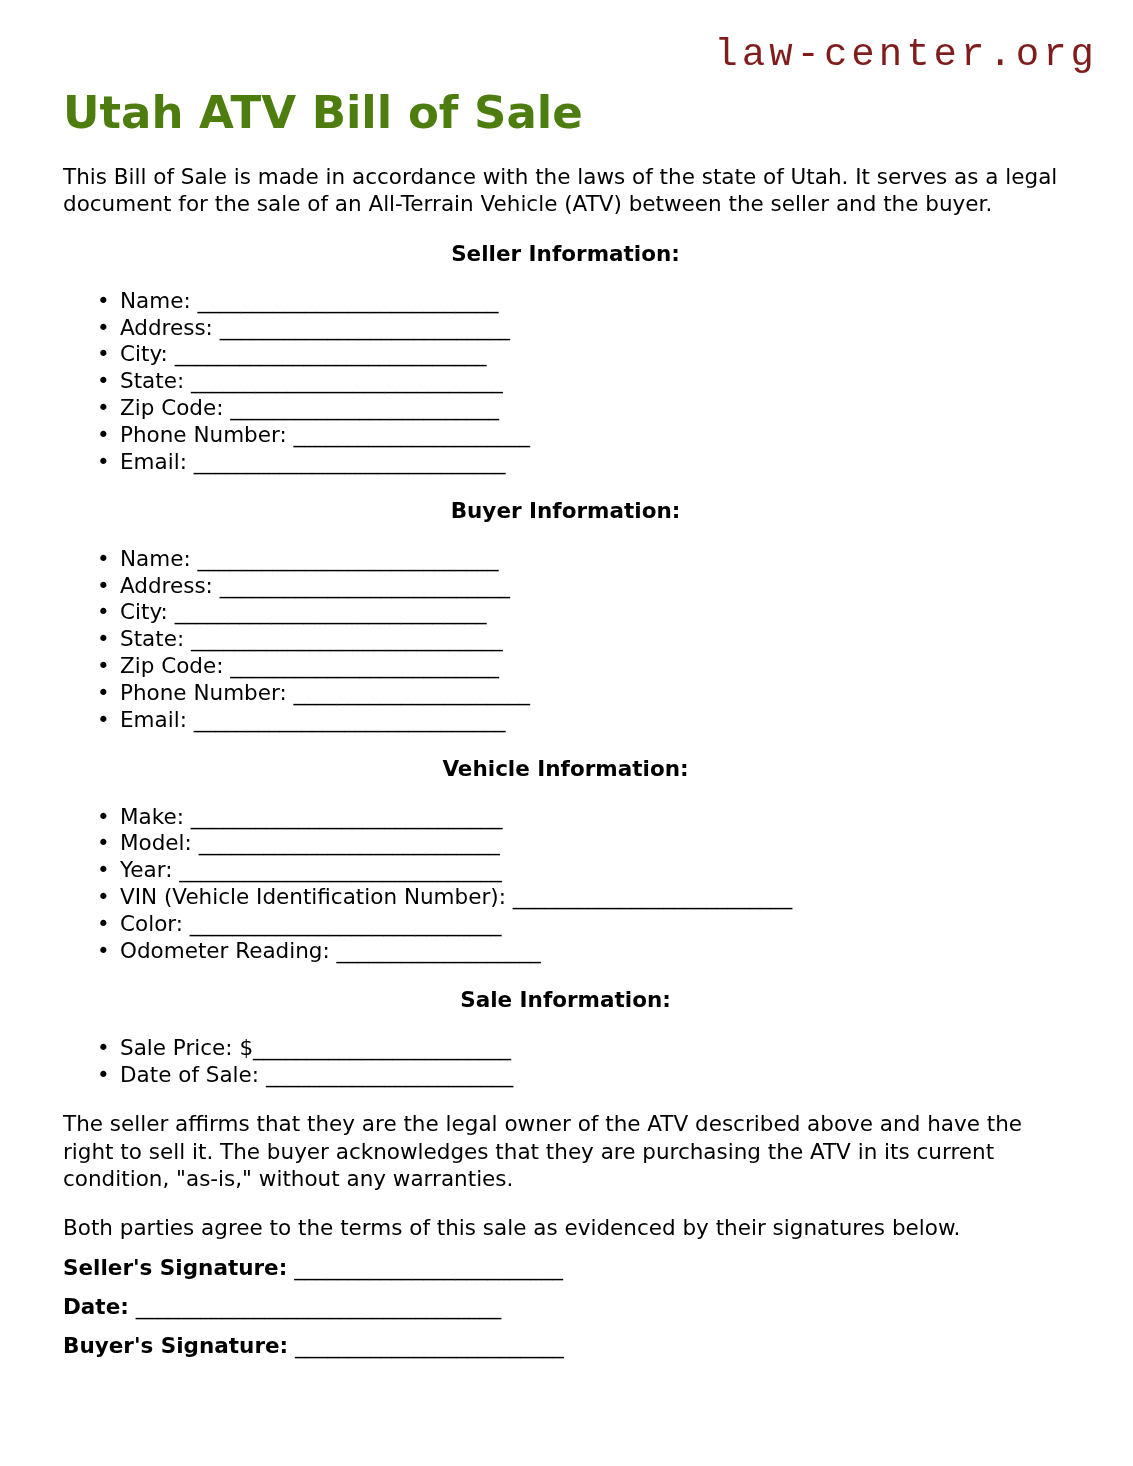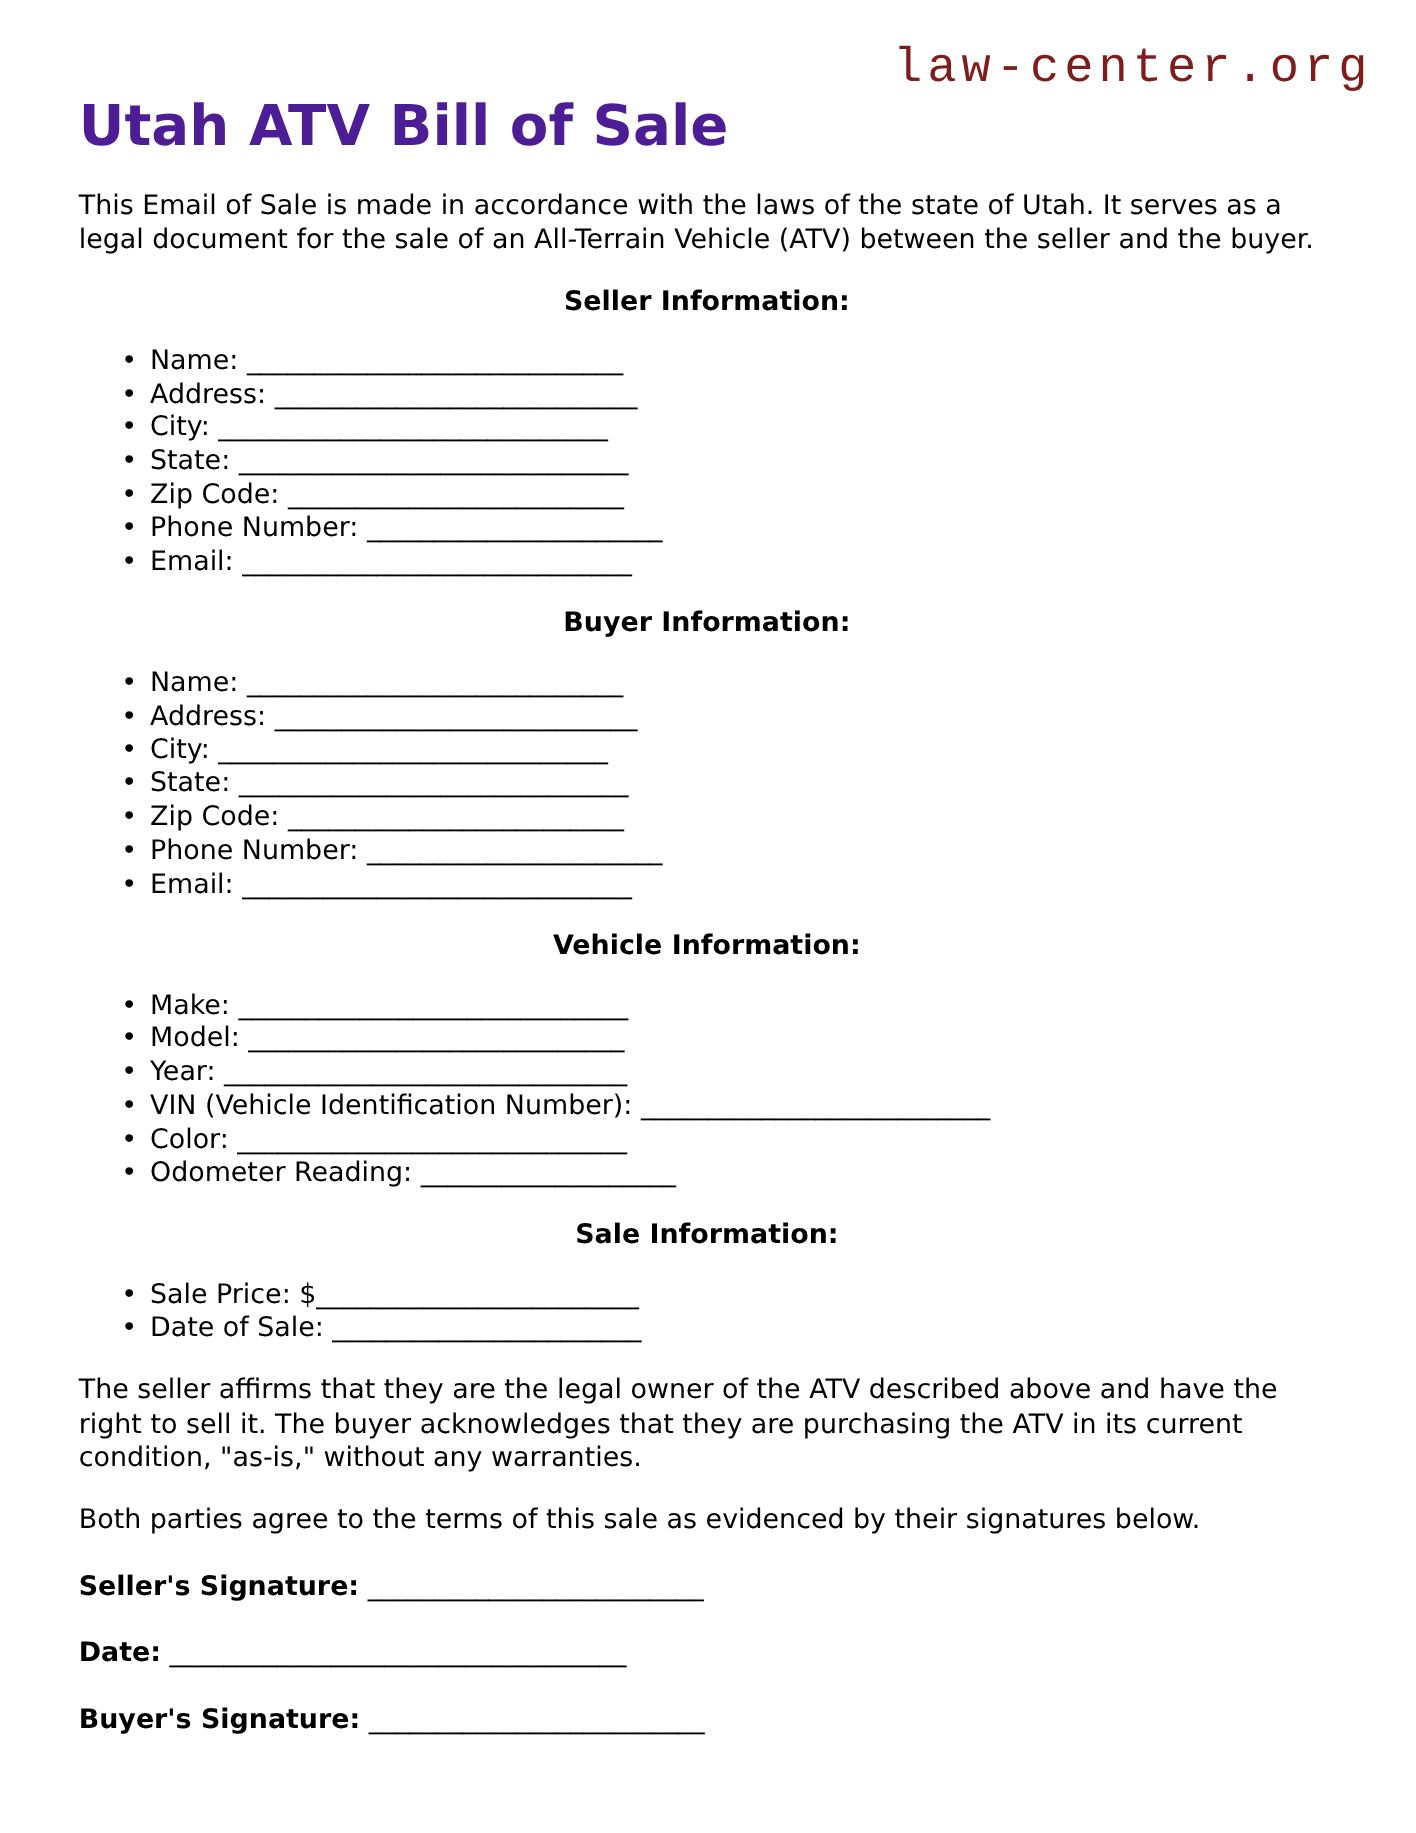--- a/index.html
+++ b/index.html
@@ -20,23 +20,23 @@
     font-size: 39px;
     line-height: 39px;
     letter-spacing: 4px;
     color: #7f1d1d;
     margin: 6px -30px 0 0;
     white-space: nowrap;
   }
   h1.doc-title {
     font-size: 45px;
     line-height: 48px;
-    margin: 2px 0 0 0;
+    margin: 14px 0 0 0;
     font-weight: bold;
-    color: #4c1d95;
+    color: #4d7c0f;
   }
   p.para { margin: 26px 0 0 0; }
   p.body-para { margin: 22px 0 0 0; }
   p.section-heading {
     margin: 22px 0 0 0;
     font-weight: bold;
     text-align: center;
   }
   ul.field-list {
     margin: 21px 0 0 0;
@@ -46,31 +46,31 @@
   ul.field-list li {
     position: relative;
     line-height: 26.8px;
   }
   ul.field-list li .bullet {
     position: absolute;
     left: -23px;
     top: 0;
   }
   .blank { font-weight: normal; white-space: nowrap; text-align: center; }
-  p.sig-line { margin: 26px 0 0 0; }
+  p.sig-line { margin: 12px 0 0 0; }
   p.sig-line strong { font-weight: bold; }
 </style>
 </head>
 <body>
 
 <div class="watermark">law-center.org</div>
 
 <h1 class="doc-title">Utah ATV Bill of Sale</h1>
 
-<p class="para">This Email of Sale is made in accordance with the laws of the state of Utah. It serves as a legal document for the sale of an All-Terrain Vehicle (ATV) between the seller and the buyer.</p>
+<p class="para">This Bill of Sale is made in accordance with the laws of the state of Utah. It serves as a legal document for the sale of an All-Terrain Vehicle (ATV) between the seller and the buyer.</p>
 
 <p class="section-heading">Seller Information:</p>
 <ul class="field-list">
   <li><span class="bullet">•</span><span>Name:</span> <span class="blank">____________________________</span></li>
   <li><span class="bullet">•</span><span>Address:</span> <span class="blank">___________________________</span></li>
   <li><span class="bullet">•</span><span>City:</span> <span class="blank">_____________________________</span></li>
   <li><span class="bullet">•</span><span>State:</span> <span class="blank">_____________________________</span></li>
   <li><span class="bullet">•</span><span>Zip Code:</span> <span class="blank">_________________________</span></li>
   <li><span class="bullet">•</span><span>Phone Number:</span> <span class="blank">______________________</span></li>
   <li><span class="bullet">•</span><span>Email:</span> <span class="blank">_____________________________</span></li>

